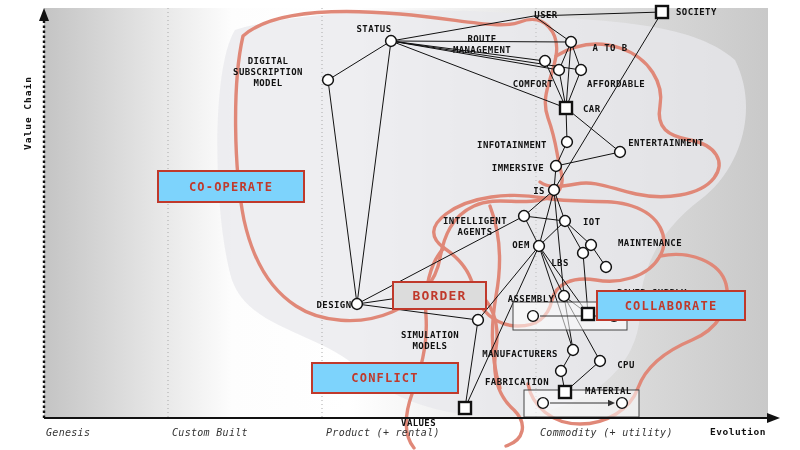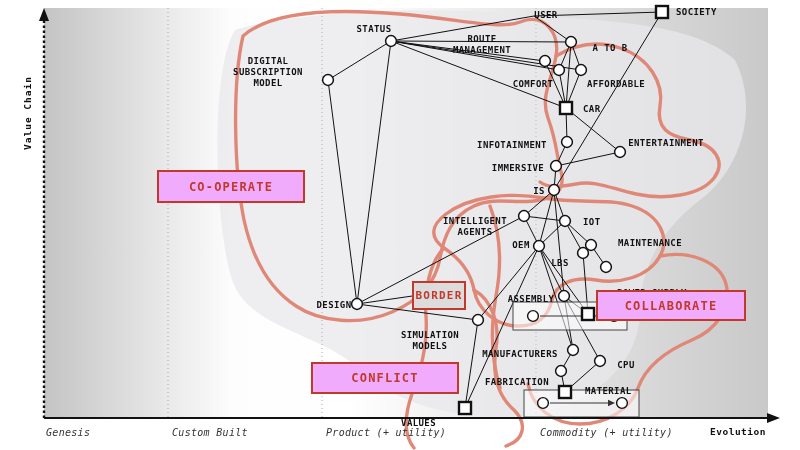--- a/index.html
+++ b/index.html
@@ -12,21 +12,21 @@
   .lbl.c{text-align:center;}
   .axis-lbl{position:absolute;font-family:"DejaVu Sans Mono",monospace;font-size:9.5px;
             font-weight:bold;color:#111;white-space:pre;letter-spacing:.5px;}
   .stage-lbl{position:absolute;font-family:"DejaVu Sans Mono",monospace;font-size:10px;
              font-style:italic;color:#333;white-space:pre;letter-spacing:.3px;}
   .year{position:absolute;font-family:"DejaVu Sans Mono",monospace;font-size:15px;
         color:#111;white-space:pre;letter-spacing:.5px;}
   .vchain{position:absolute;font-family:"DejaVu Sans Mono",monospace;font-size:9.5px;
           font-weight:bold;color:#111;letter-spacing:1px;
           transform:rotate(-90deg);transform-origin:left top;white-space:pre;}
-  .annot{position:absolute;box-sizing:border-box;border:2px solid #c0392b;background:#f0abfc;
+  .annot{position:absolute;box-sizing:border-box;border:2px solid #c0392b;background:#7dd3fc;
          display:flex;align-items:center;justify-content:center;
          font-family:"DejaVu Sans Mono",monospace;font-weight:bold;color:#c0392b;
          letter-spacing:1.2px;}
   .annot.shaded{background:#dcdcdc;}
 </style>
 </head>
 <body>
 
 <div id="stage">
 
@@ -228,37 +228,37 @@
 MODELS</div>
       <div class="lbl c" style="left: 520px; top: 349px; transform: translateX(-50%);">MANUFACTURERS</div>
       <div class="lbl c" style="left: 626px; top: 360px; transform: translateX(-50%);">CPU</div>
       <div class="lbl c" style="left: 517px; top: 377px; transform: translateX(-50%);">FABRICATION</div>
       <div class="lbl" style="left: 585px; top: 386px;">MATERIAL</div>
       <div class="lbl r" style="left: 436px; top: 406px; transform: translateX(-100%);">VALUES</div>
     </div>
 
   <div id="annotations">
       <div class="annot" style="left: 157px; top: 170px; width: 148px; height: 33px; font-size: 12px;">CO-OPERATE</div>
-      <div class="annot shaded" style="left: 412px; top: 281px; width: 54px; height: 29px; font-size: 11px;">BORDER</div>
+      <div class="annot shaded" style="left: 392px; top: 281px; width: 95px; height: 29px; font-size: 13px;">BORDER</div>
       <div class="annot" style="left: 311px; top: 362px; width: 148px; height: 32px; font-size: 12px;">CONFLICT</div>
       <div class="annot" style="left: 596px; top: 290px; width: 150px; height: 31px; font-size: 12px;">COLLABORATE</div>
     </div>
 
   <svg class="layer">
     <line x1="44" y1="418" x2="44" y2="20" stroke="#111" stroke-width="2.4" stroke-dasharray="2.5,2.5"></line>
     <path d="M44,8 L39,21 L49,21 Z" fill="#111"></path>
     <line x1="44" y1="418" x2="768" y2="418" stroke="#111" stroke-width="1.8"></line>
     <path d="M780,418 L767,413 L767,423 Z" fill="#111"></path>
   </svg>
 
   <div class="vchain" style="left:22px;top:150px;">Value Chain</div>
 
 
   <div id="stage-labels">
       <div class="stage-lbl" style="left: 46px; top: 427px;">Genesis</div>
       <div class="stage-lbl" style="left: 172px; top: 427px;">Custom Built</div>
-      <div class="stage-lbl" style="left: 326px; top: 427px;">Product (+ utility)</div>
+      <div class="stage-lbl" style="left: 326px; top: 427px;">Product (+ rental)</div>
       <div class="stage-lbl" style="left: 540px; top: 427px;">Commodity (+ utility)</div>
     </div>
 
   <div class="axis-lbl" style="left:710px;top:426px;">Evolution</div>
 
 </div>
 
 </body></html>

